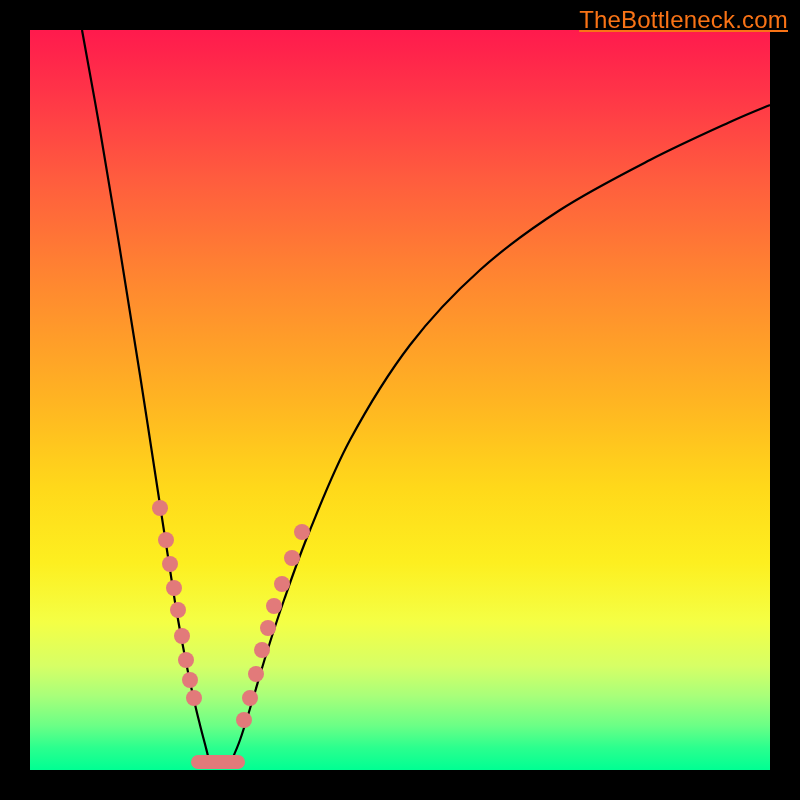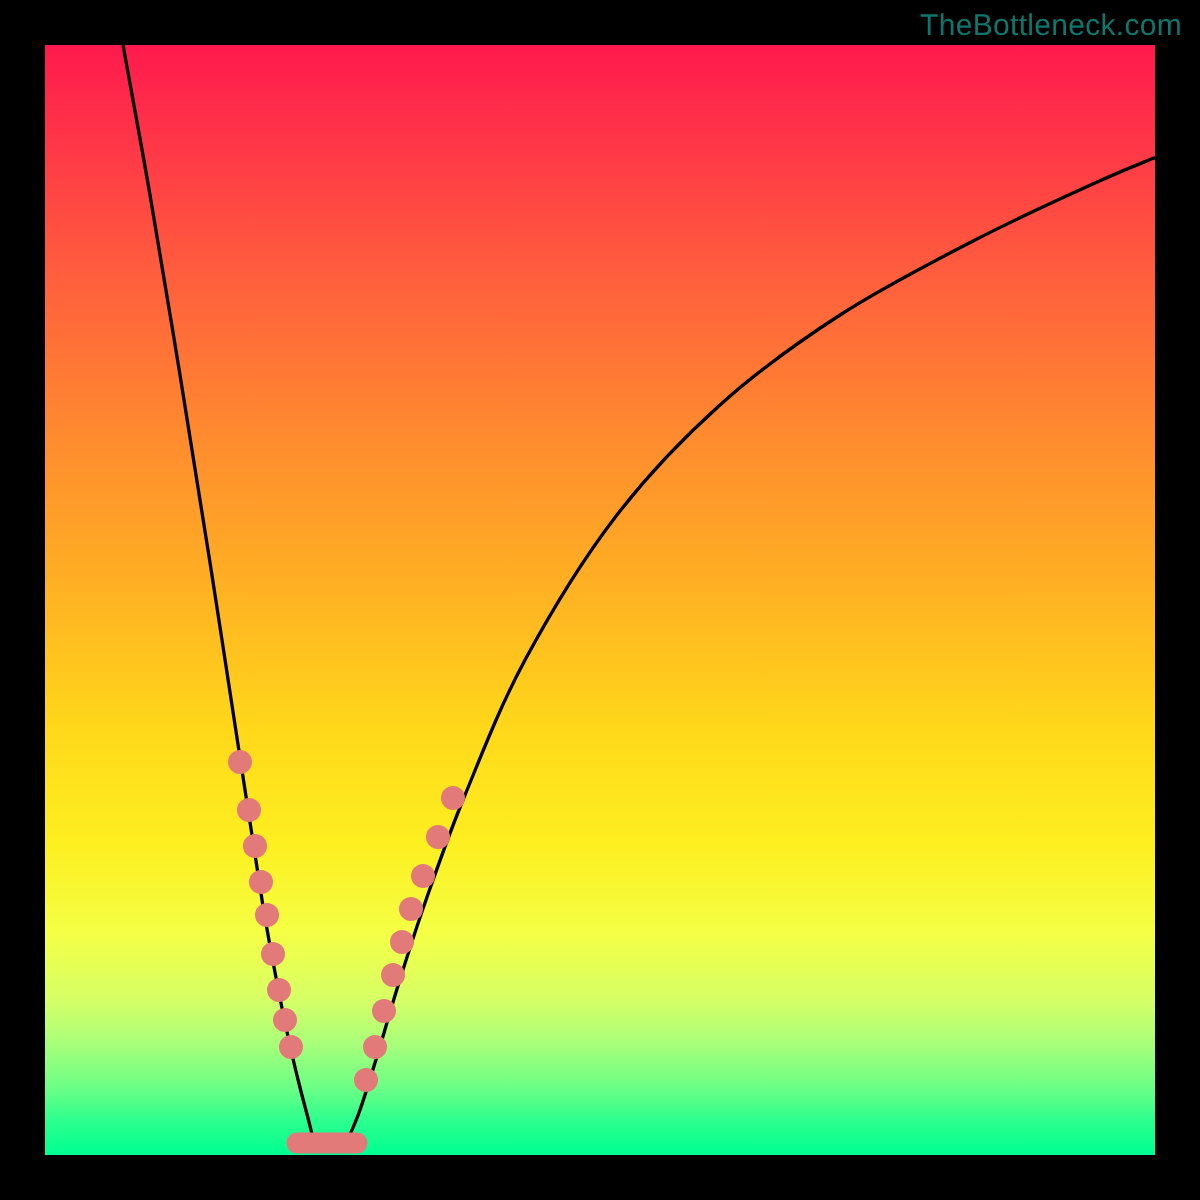--- a/index.html
+++ b/index.html
@@ -35,25 +35,26 @@
       #d6ff66 86%,
       #a8ff7a 90%,
       #6bff86 94%,
       #2bff8e 97%,
       #00ff93 100%);
   }
   .watermark {
     position: absolute;
     top: 6px;
     right: 12px;
-    color: #0f766e;
-    font-size: 20px;
+    color: #f97316;
+    font-size: 24px;
     font-weight: 500;
     letter-spacing: 0.2px;
     user-select: none;
+    text-decoration: underline;
   }
   svg.overlay {
     position: absolute;
     left: 0; top: 0;
     width: 740px; height: 740px;
     overflow: visible;
   }
   .curve {
     fill: none;
     stroke: #000;

